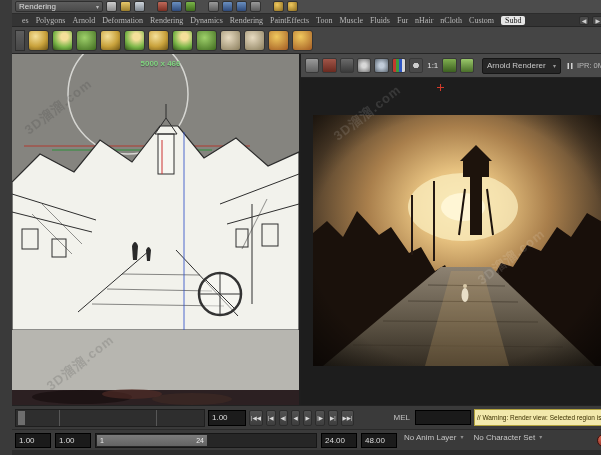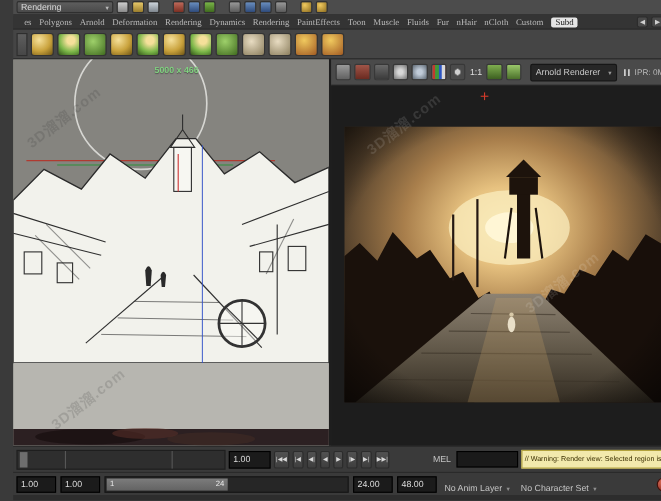--- a/index.html
+++ b/index.html
@@ -79,21 +79,21 @@
   .spacer{flex:1;}
   .mel{font-size:8px;color:#c2c2c2;padding:0 2px;}
   .cmdline{width:56px;height:15px;background:#1a1a1a;border:1px solid #000;box-sizing:border-box;}
   .warn{width:136px;height:17px;background:#f2e9ac;border:1px solid #b2a23c;color:#3a2f00;font-size:6.5px;display:flex;align-items:center;padding:0 2px;white-space:nowrap;overflow:hidden;box-sizing:border-box;}
 
   
   .row-range{height:21px;background:#3a3a3a;border-top:1px solid #2a2a2a;display:flex;align-items:center;gap:4px;padding:0 3px;font-size:8px;color:#c8c8c8;box-sizing:border-box;}
   .rf{width:36px;height:15px;background:#1b1b1b;border:1px solid #000;display:flex;align-items:center;padding-left:3px;color:#ddd;box-sizing:border-box;}
   .range-trough{width:222px;height:15px;background:#262626;border:1px solid #161616;position:relative;box-sizing:border-box;}
   .range-inner{position:absolute;left:1px;top:1px;bottom:1px;width:50%;background:linear-gradient(#7c7c7c,#636363);display:flex;align-items:center;justify-content:space-between;padding:0 3px;font-size:7px;color:#ececec;box-sizing:border-box;}
-  .dd{height:15px;display:flex;align-items:flex-end;gap:4px;padding:0 3px;color:#c5c5c5;white-space:nowrap;}
+  .dd{height:15px;display:flex;align-items:flex-start;gap:4px;padding:0 3px;color:#c5c5c5;white-space:nowrap;}
   .dd .arr{font-size:6px;color:#8f8f8f;}
   .autokey{width:13px;height:13px;border-radius:50%;background:radial-gradient(circle at 35% 30%,#d86a55,#7e241a);border:1px solid #40100a;margin-left:auto;box-sizing:border-box;}
   .bottom-strip{height:5px;background:#2d2d2d;}
 
   
   .wm{position:absolute;font-size:13px;font-weight:bold;letter-spacing:1px;transform:rotate(-38deg);pointer-events:none;}
   .wm-dark{color:rgba(45,45,45,.16);}
   .wm-light{color:rgba(255,255,255,.12);}
 </style>
 </head>

